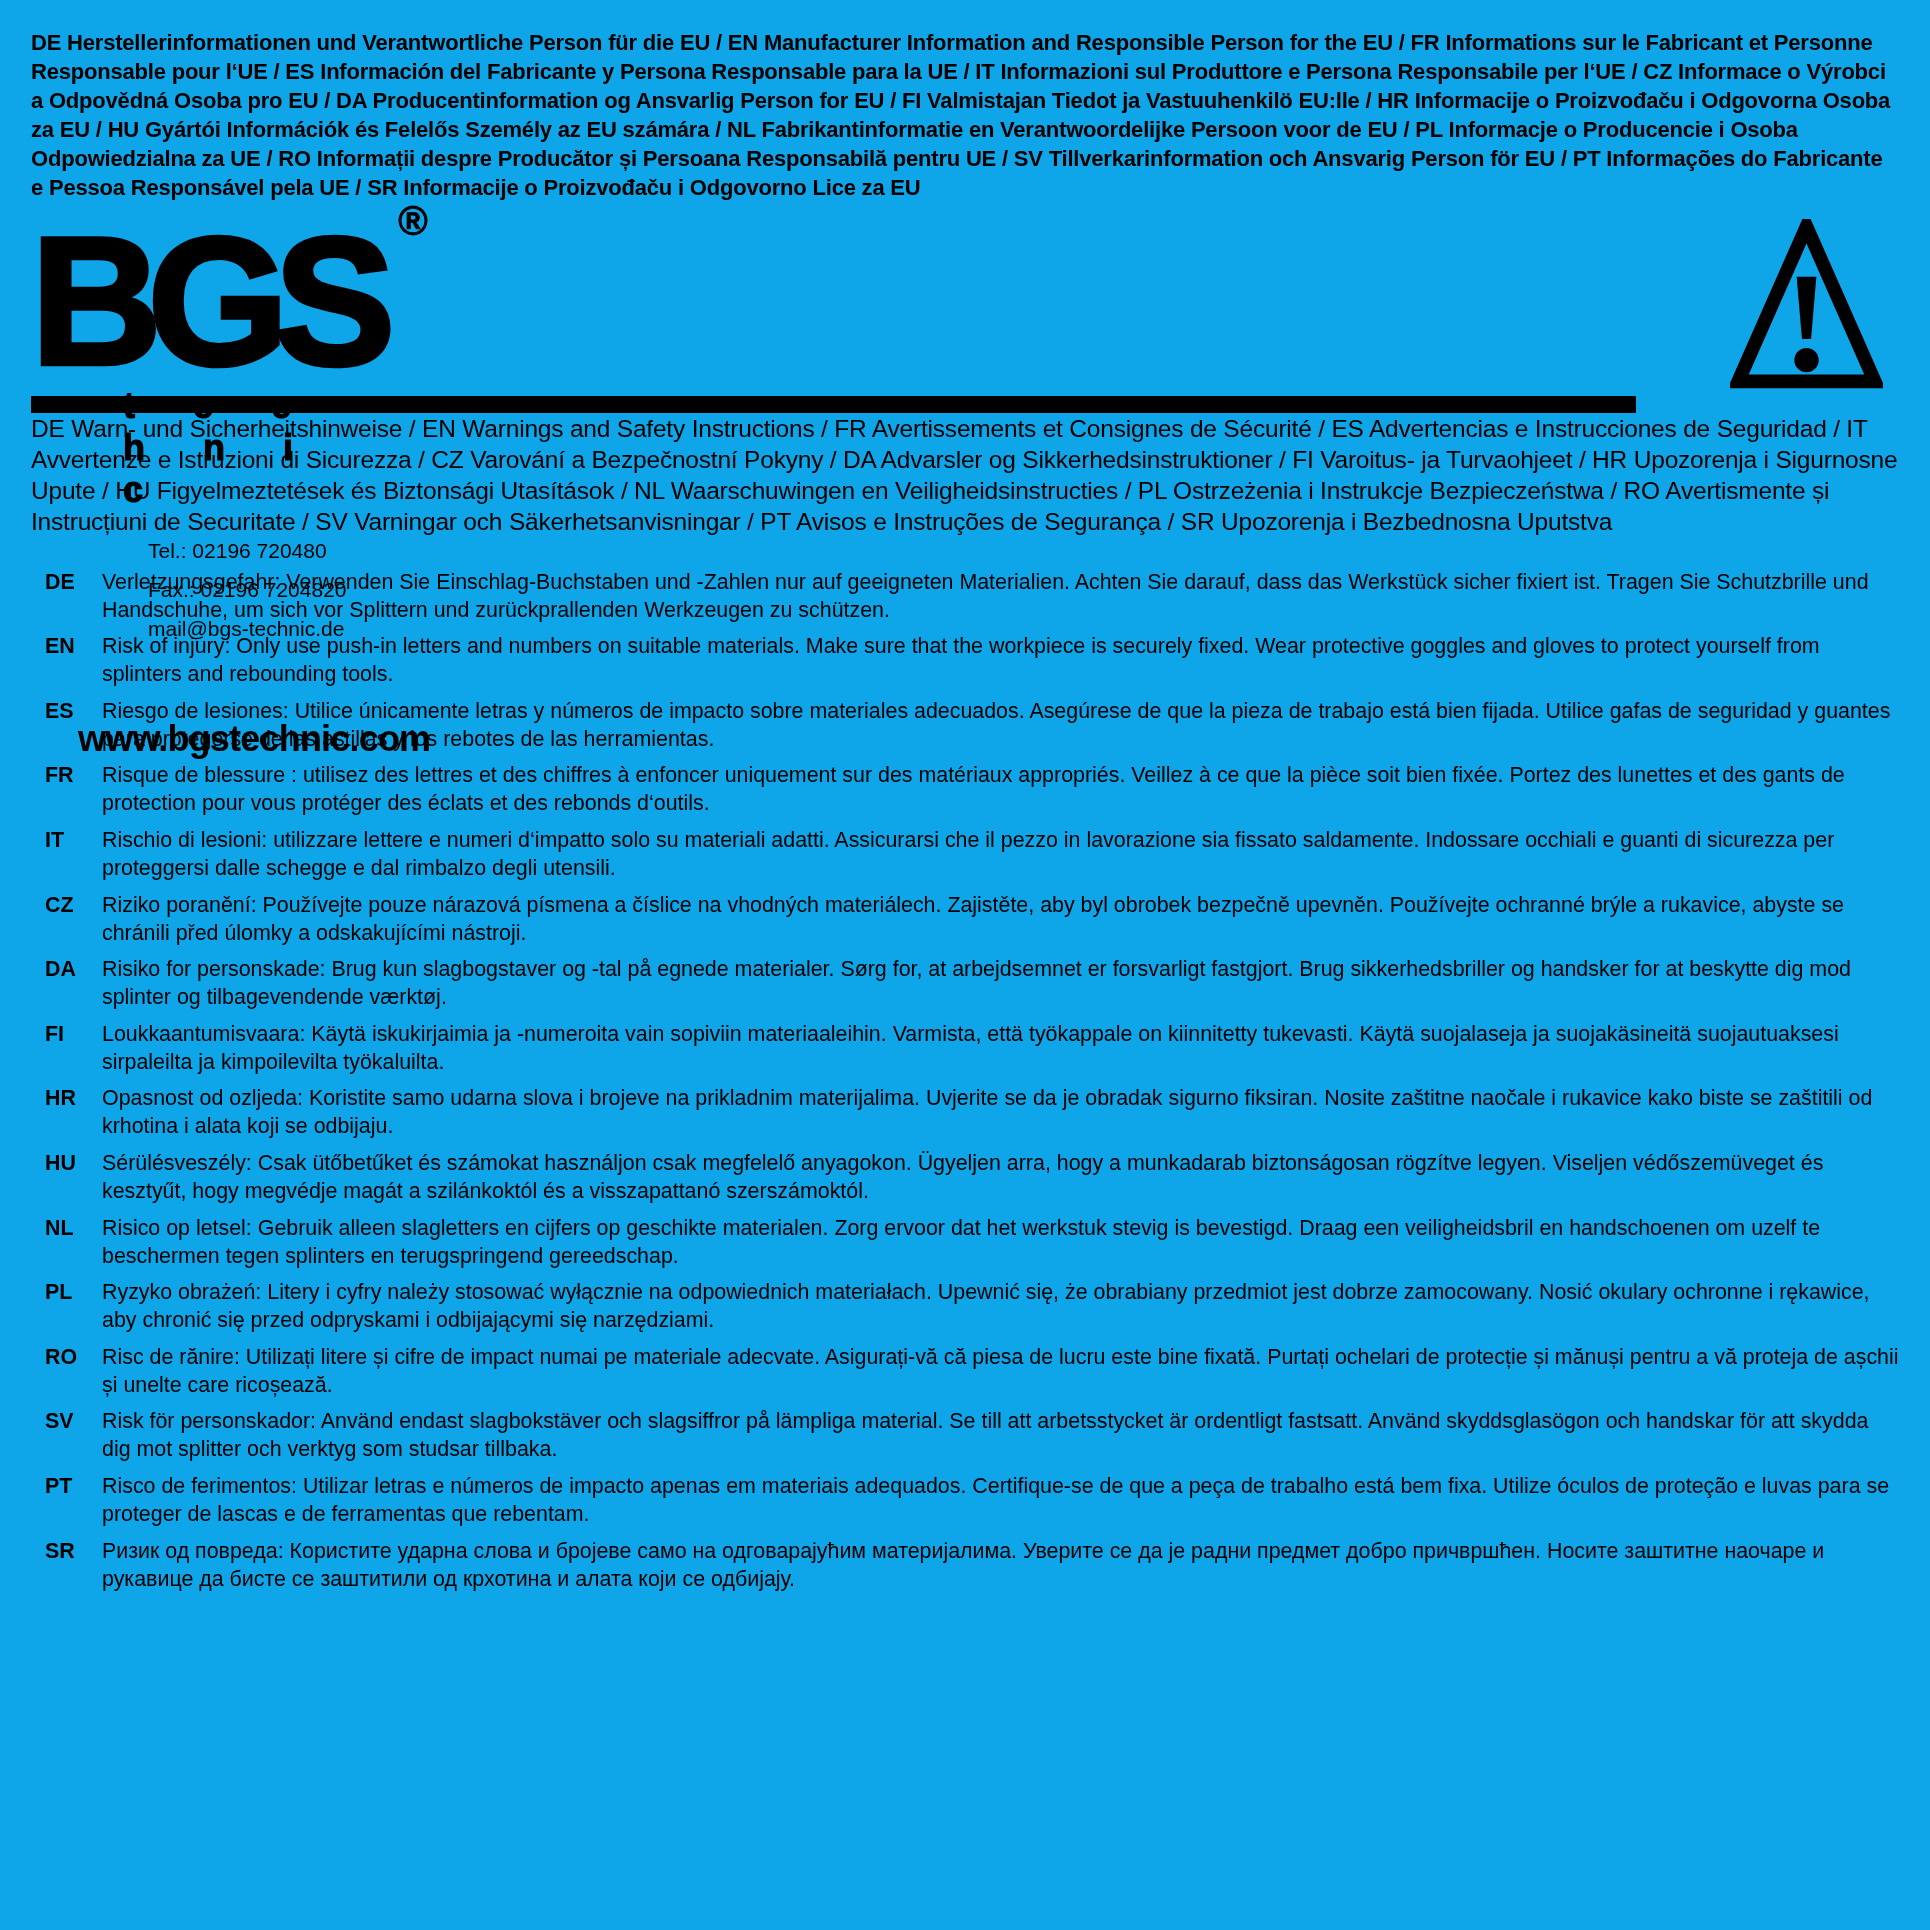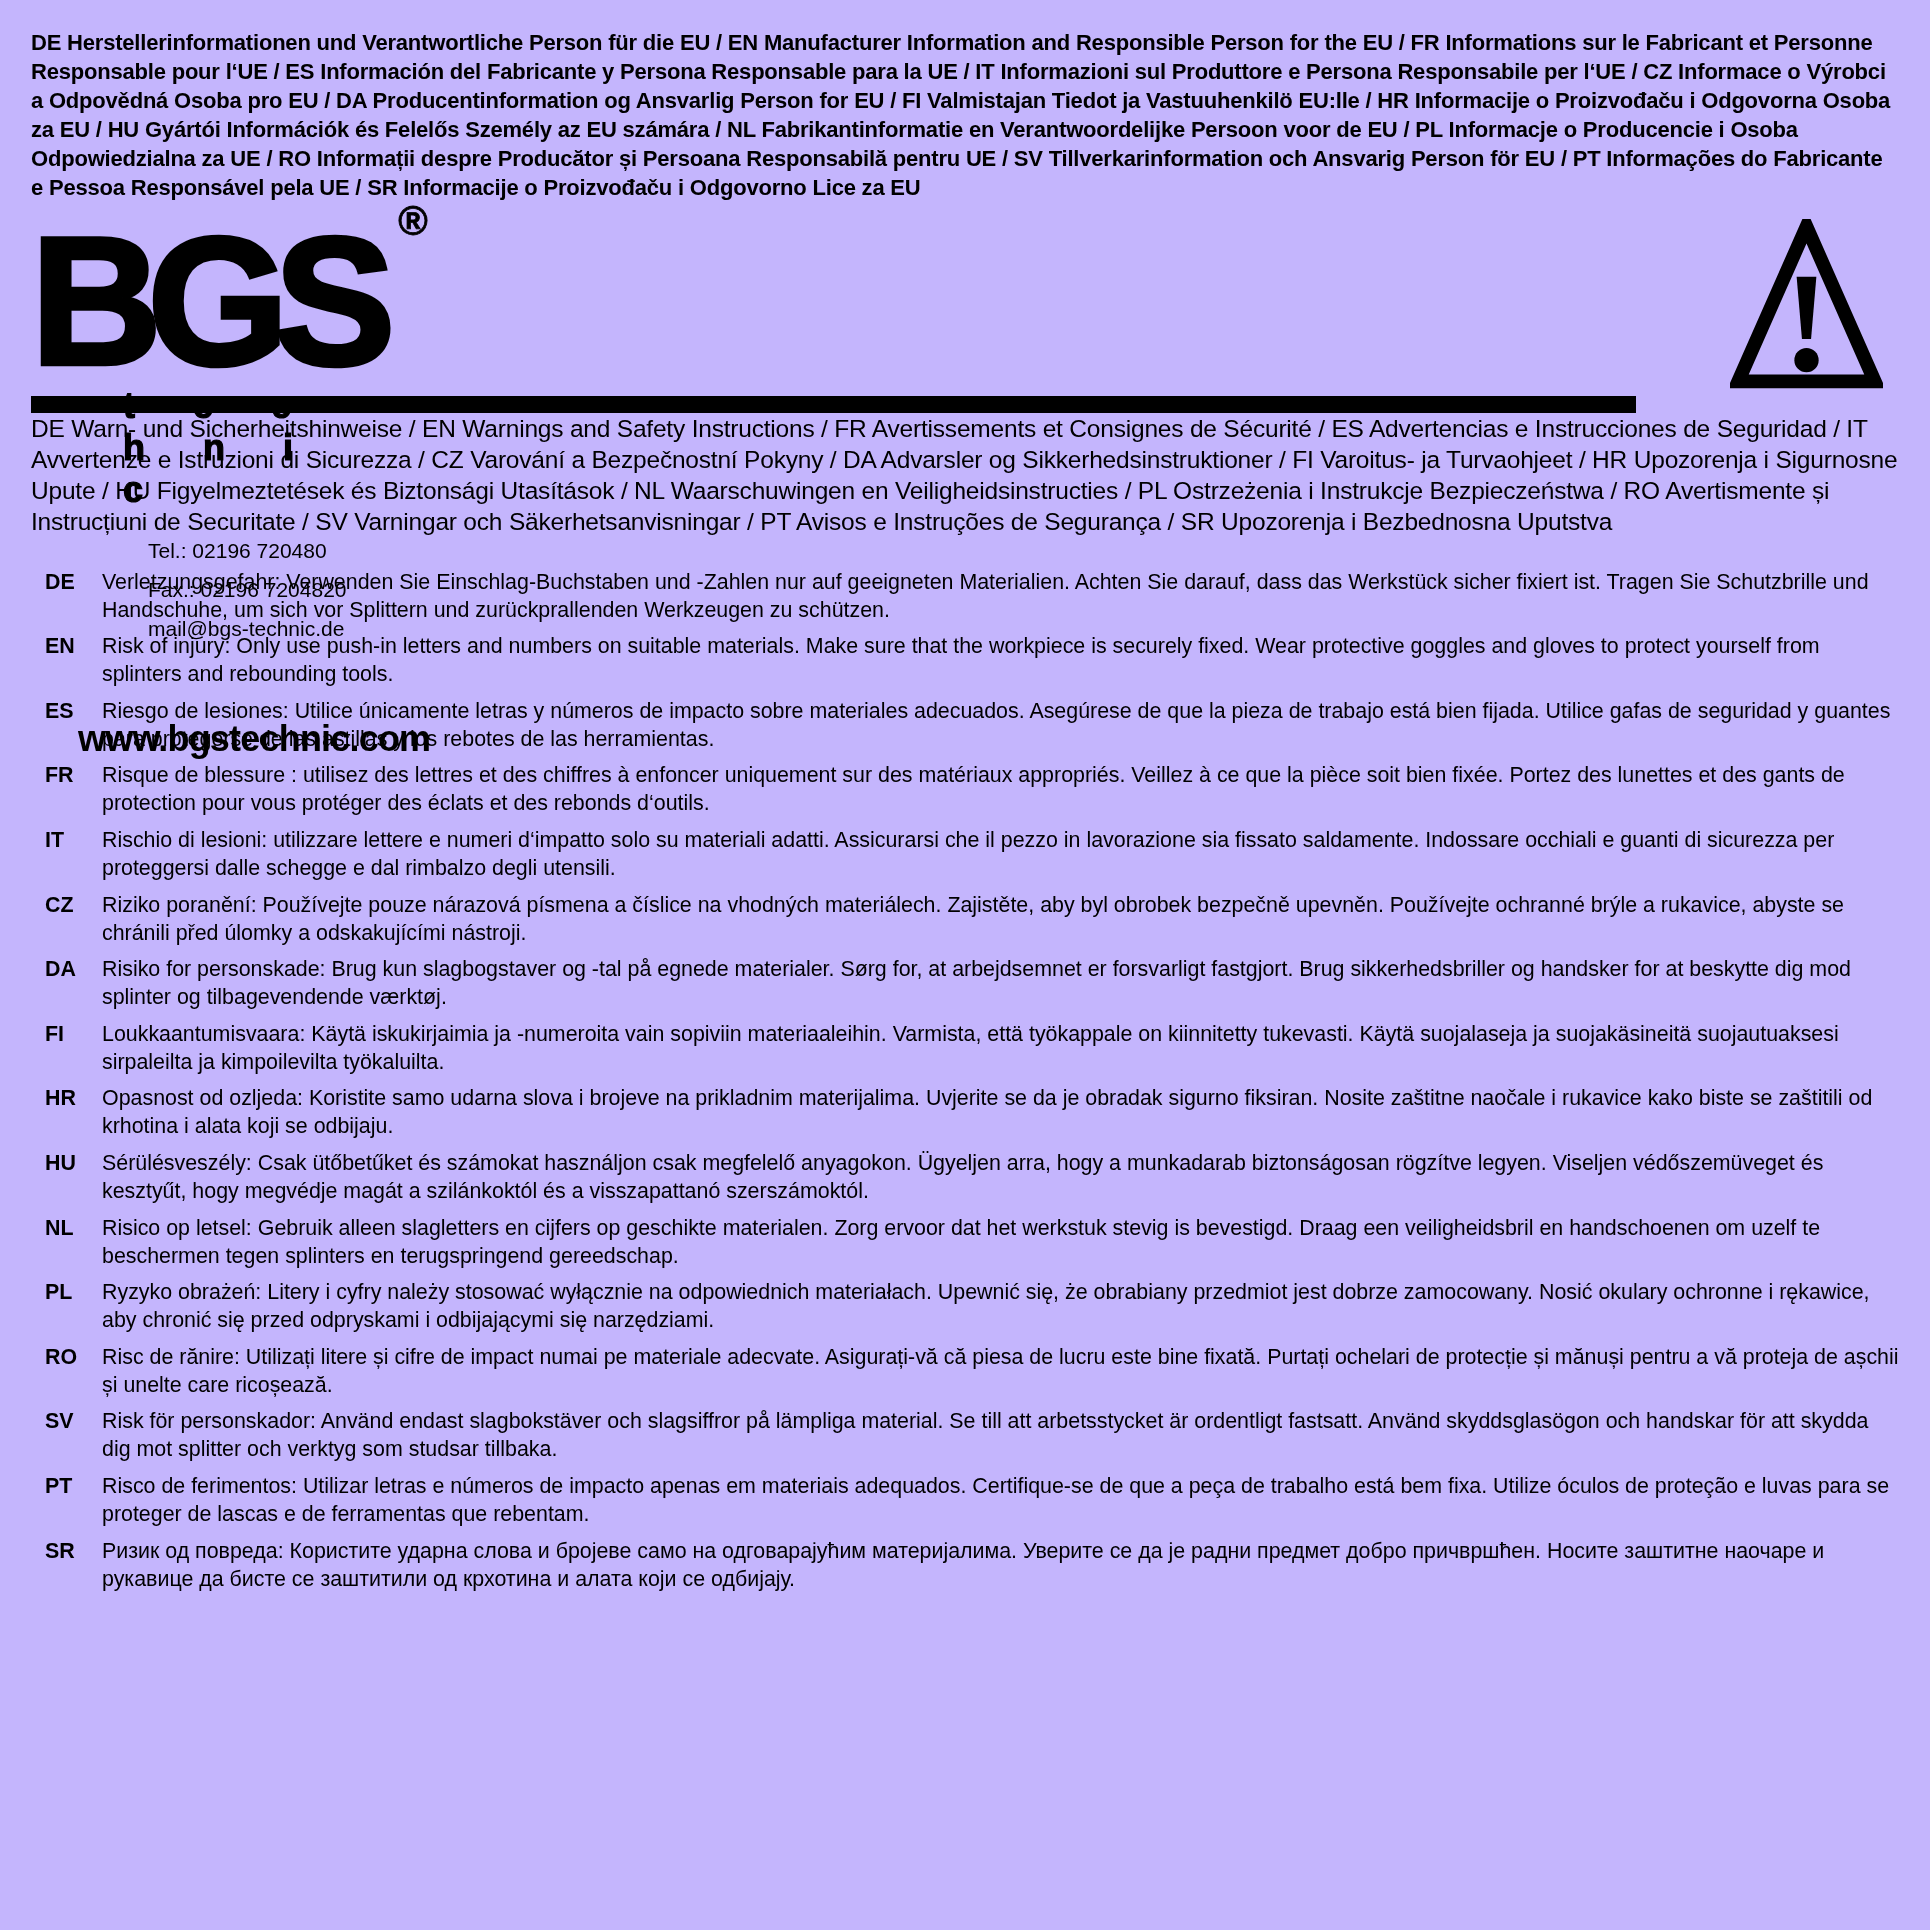--- a/index.html
+++ b/index.html
@@ -1,17 +1,17 @@
 <!DOCTYPE html>
 <html style="font-size:12.5px"><head>
 <meta charset="utf-8">
 <style>
   html,body{margin:0;padding:0;background:#e8e8e8;}
   .page{
-    width:1930px;height:1930px;background:#c4b5fd;color:#000;
+    width:1930px;height:1930px;background:#0ea5e9;color:#000;
     font-family:"Liberation Sans","DejaVu Sans",sans-serif;
     position:relative;overflow:hidden;box-sizing:border-box;
     padding:28px 31px 0 31px;
   }
   .top-par{
     font-weight:bold;font-size:22px;line-height:29px;
     letter-spacing:-0.2px;max-width:1868px;
   }
   .brand-row{display:flex;align-items:flex-start;margin-top:22px;height:167px;position:relative;flex-direction:column;}
   .logo{width:335px;flex:none;}

